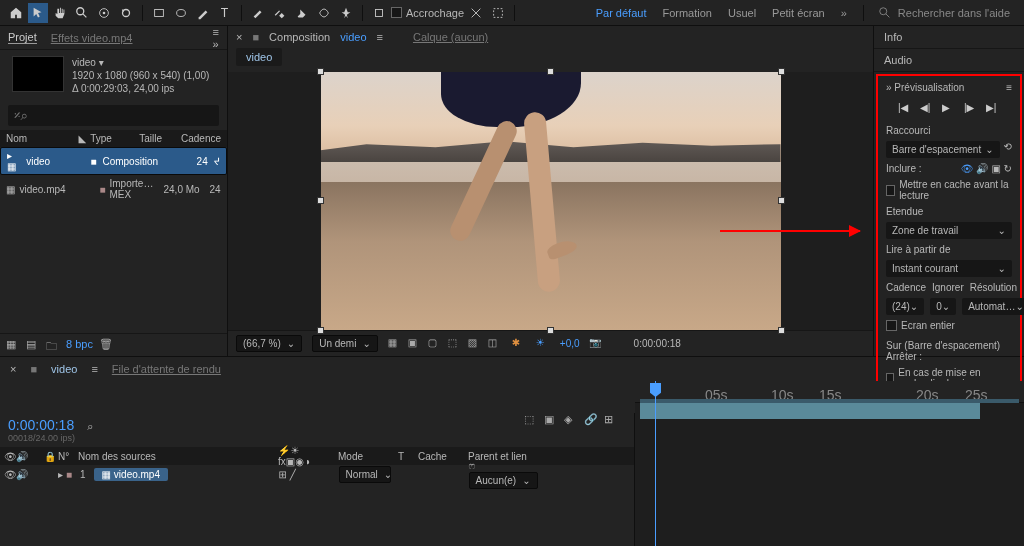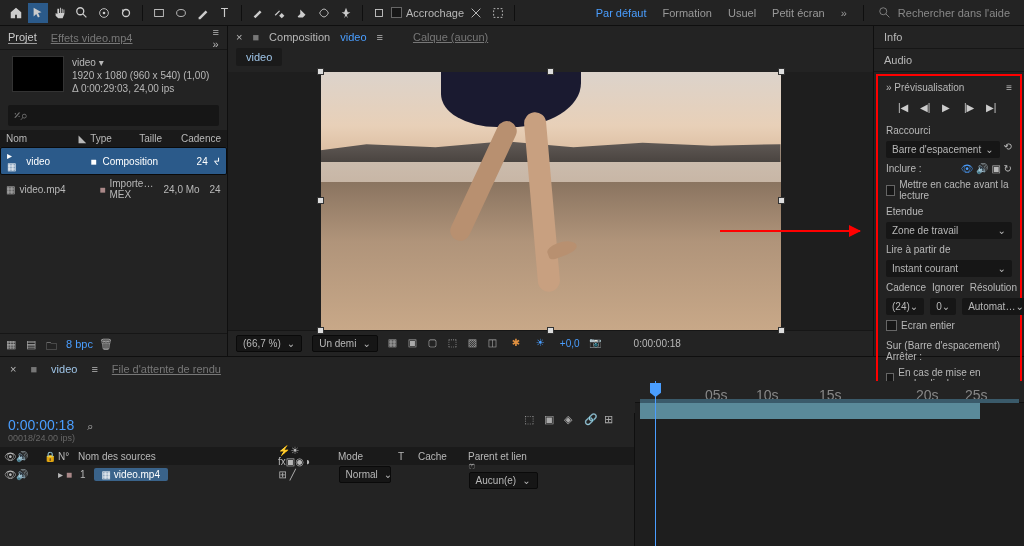--- a/index.html
+++ b/index.html
@@ -429,21 +429,21 @@
         <span class="tlc" style="width:60px">
             <span class="sel"><span>Normal</span> ⌄</span>
           </span>
         <span class="tlc" style="width:70px"></span>
         <span class="tlc">ෆ <span class="sel"><span>Aucun(e)</span> ⌄</span></span>
       </div>
     </div>
     <div class="tl-right">
       <div class="ruler">
         <span class="tick" style="left:70px">05s</span>
-        <span class="tick" style="left:121px">10s</span>
+        <span class="tick" style="left:136px">10s</span>
         <span class="tick" style="left:184px">15s</span>
         <span class="tick" style="left:281px">20s</span>
         <span class="tick" style="left:330px">25s</span>
         <div class="wa"></div>
       </div>
       <div class="track"></div>
       <div class="playhead"></div>
     </div>
   </div>
 </div>

